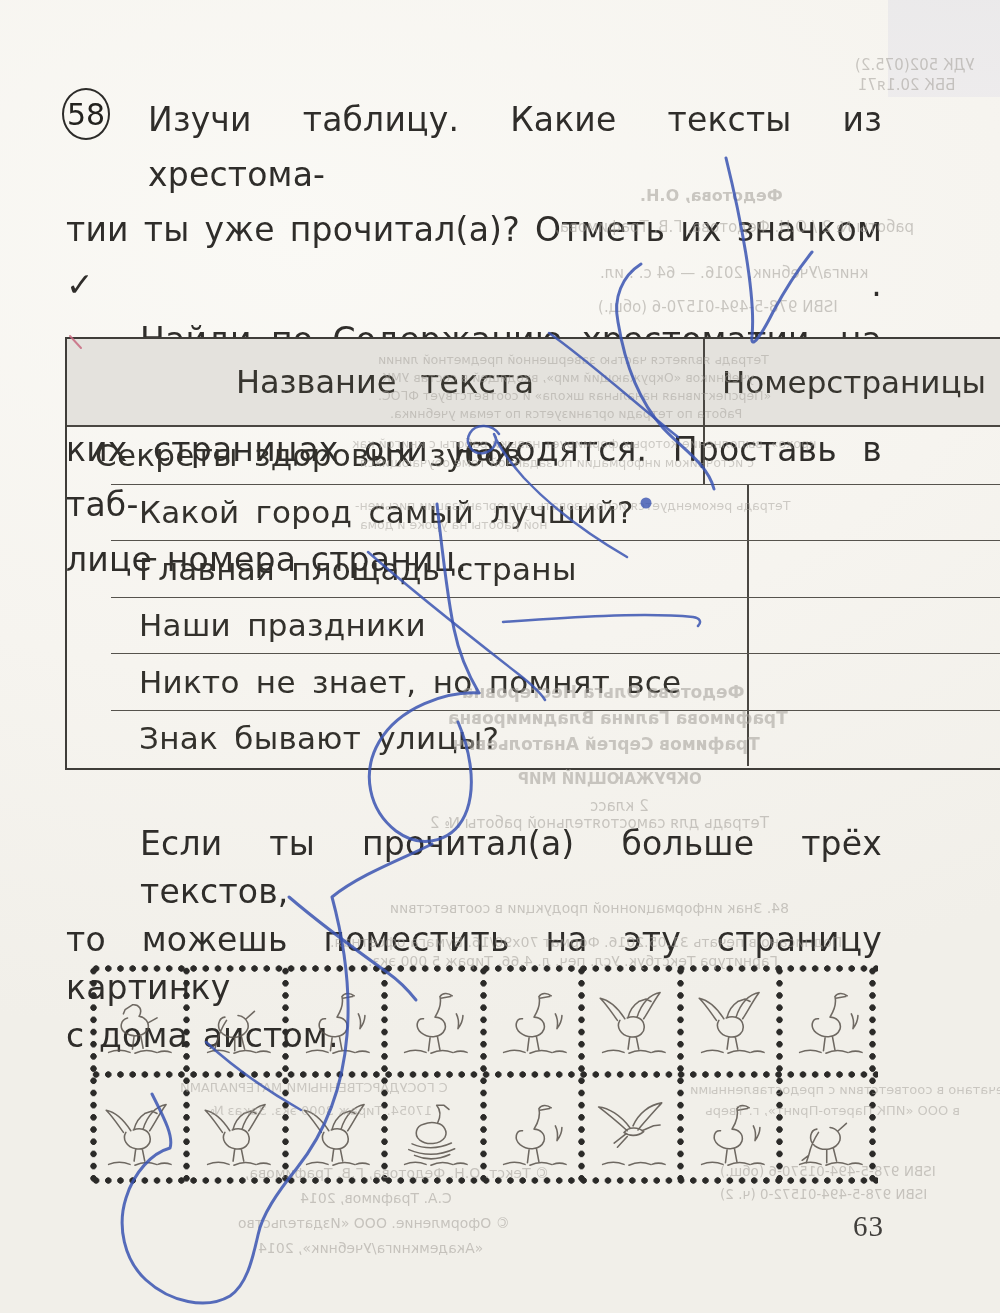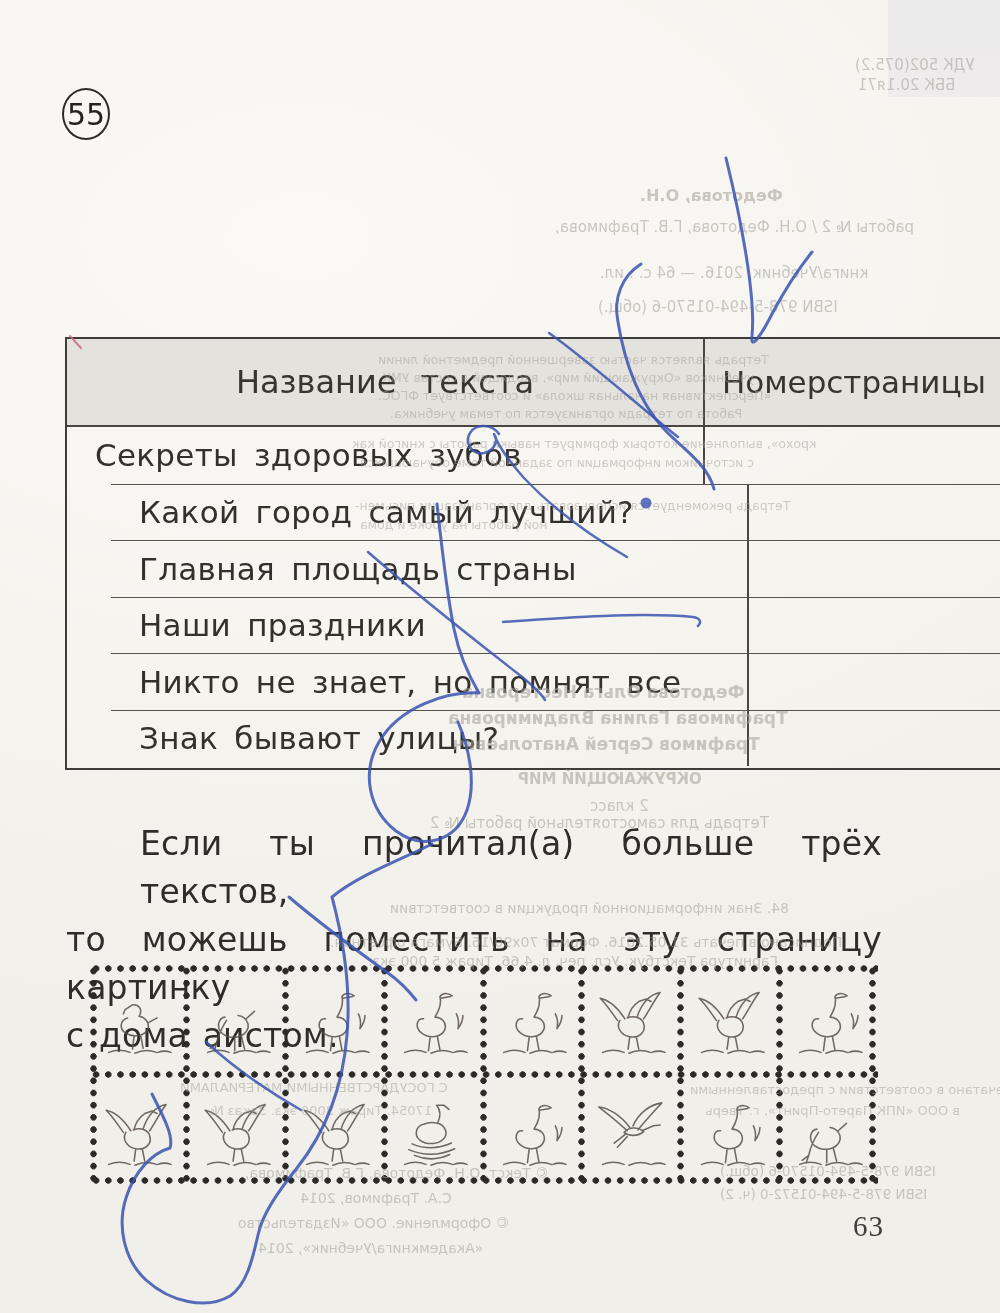--- a/index.html
+++ b/index.html
@@ -37,23 +37,30 @@
   #scribbles{position:absolute;left:0;top:0;pointer-events:none;}
 </style>
 </head>
 <body>
 
 <div class="page">
 
   <div class="corner-shade"></div>
 
   <div class="badge">
-    <span>55</span>
-  </div>
-
+    <span>58</span>
+  </div>
+
+  <div class="para para1">
+    <div class="tline pl">Изучи таблицу. Какие тексты из хрестома-</div>
+    <div class="tline">тии ты уже прочитал(а)? Отметь их значком ✓.</div>
+    <div class="tline ind">Найди по Содержанию хрестоматии, на ка-</div>
+    <div class="tline">ких страницах они находятся. Проставь в таб-</div>
+    <div class="tline nj">лице номера страниц.</div>
+  </div>
 
   <div class="rtable">
     <div class="thead">
       <div class="th1">Название текста</div>
       <div class="th2">
         <span>Номер</span>
         <span>страницы</span>
       </div>
     </div>
     <div id="tbody">

